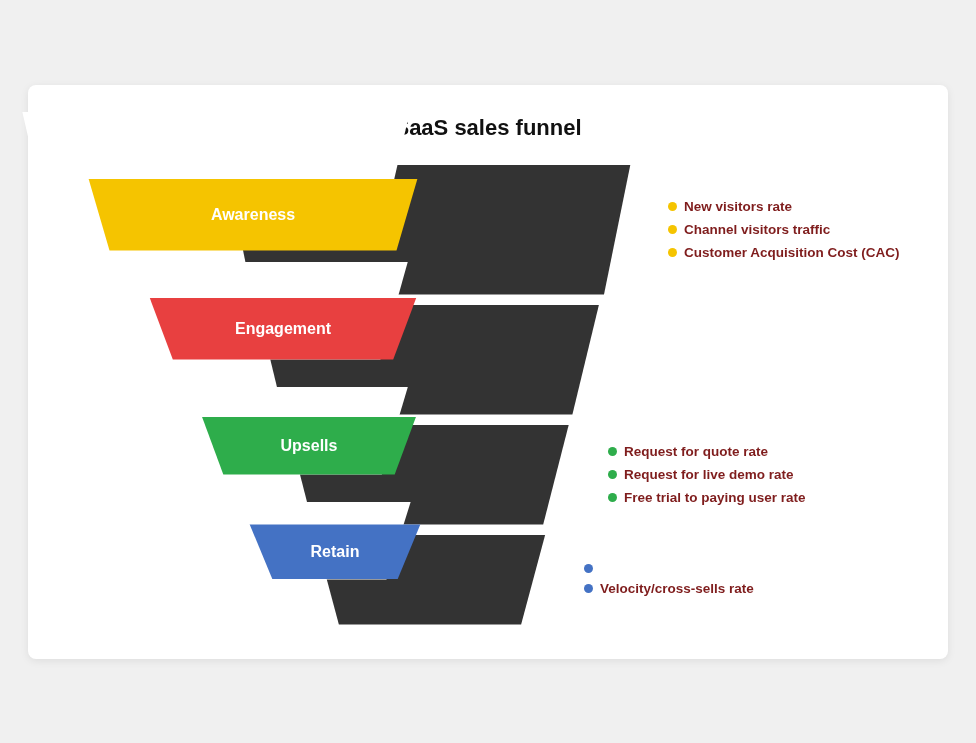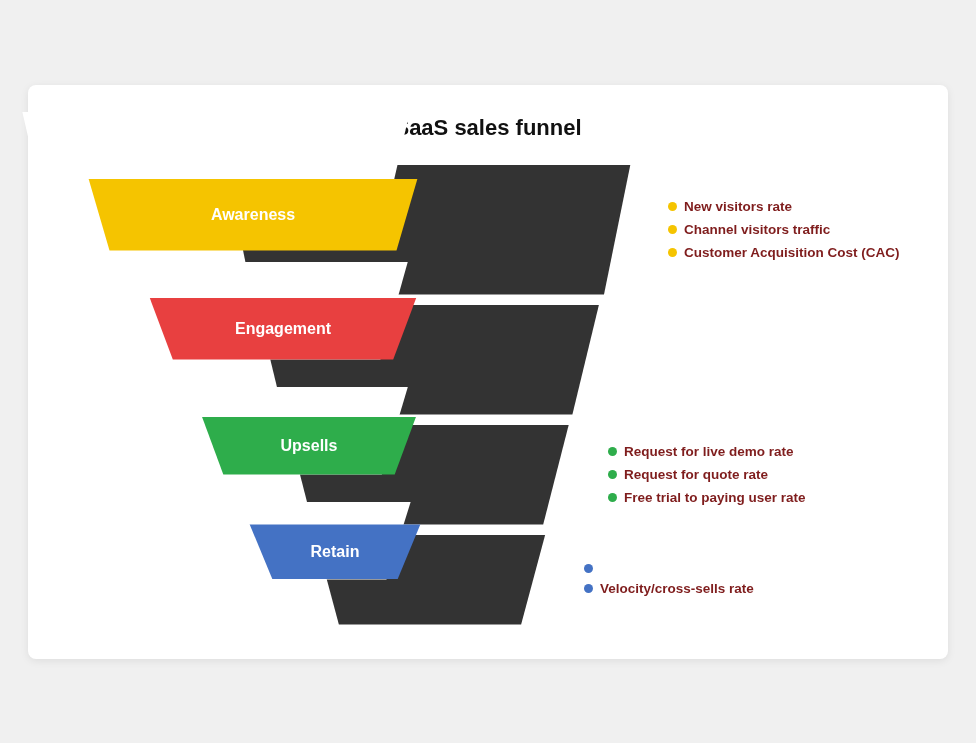--- a/index.html
+++ b/index.html
@@ -278,25 +278,25 @@
       <div class="trap-stack level-3" style="width:320px;height:100px;position:relative;">
         <div class="shape-outer" style="width:320px;height:100px;clip-path:polygon(6% 0%,94% 0%,86% 100%,14% 100%);background:#333;position:absolute;top:0;left:0;"></div>
         <div class="shape-inner-bg" style="width:308px;height:88px;clip-path:polygon(6.5% 0%,93.5% 0%,85% 100%,15% 100%);background:#fff;position:absolute;top:6px;left:6px;"></div>
         <div class="shape-bar" style="width:238px;height:58px;clip-path:polygon(5% 0%,95% 0%,86% 100%,14% 100%);background:#2EAD4B;position:absolute;top:21px;left:41px;display:flex;align-items:center;justify-content:center;">
           <span class="bar-label">Upsells</span>
         </div>
       </div>
       <ul class="metrics" style="padding-left:20px;">
         <li>
             <span class="dot" style="background:#2EAD4B;"></span>
+            <span>Request for quote rate</span>
+          </li>
+        <li>
+            <span class="dot" style="background:#2EAD4B;"></span>
             <span>Request for live demo rate</span>
-          </li>
-        <li>
-            <span class="dot" style="background:#2EAD4B;"></span>
-            <span>Request for quote rate</span>
           </li>
         <li>
             <span class="dot" style="background:#2EAD4B;"></span>
             <span>Free trial to paying user rate</span>
           </li>
       </ul>
     </div>
 
     <div class="funnel-row" style="margin-top:6px;">
       <div class="left-spacer" style="width:248px;"></div>

